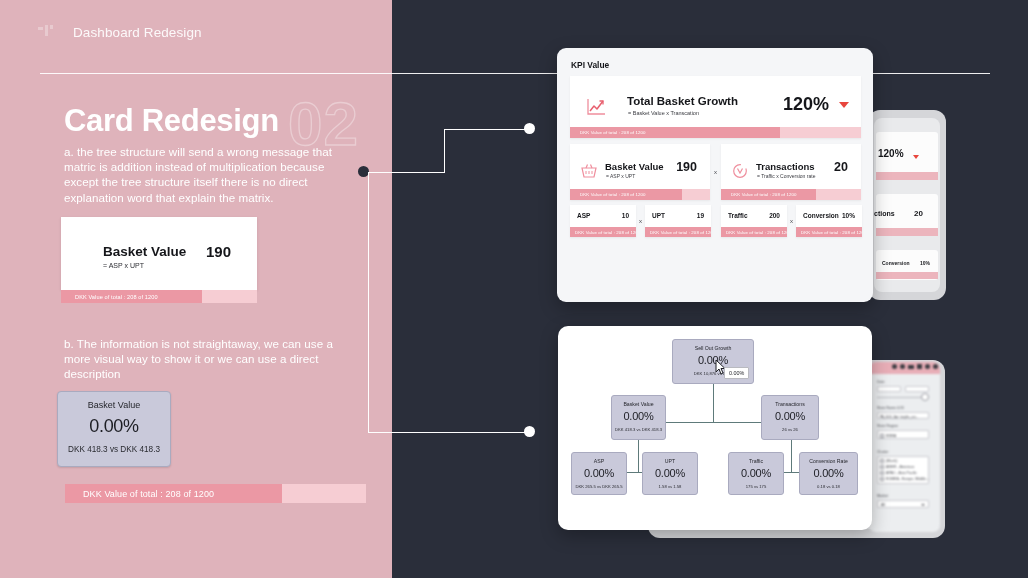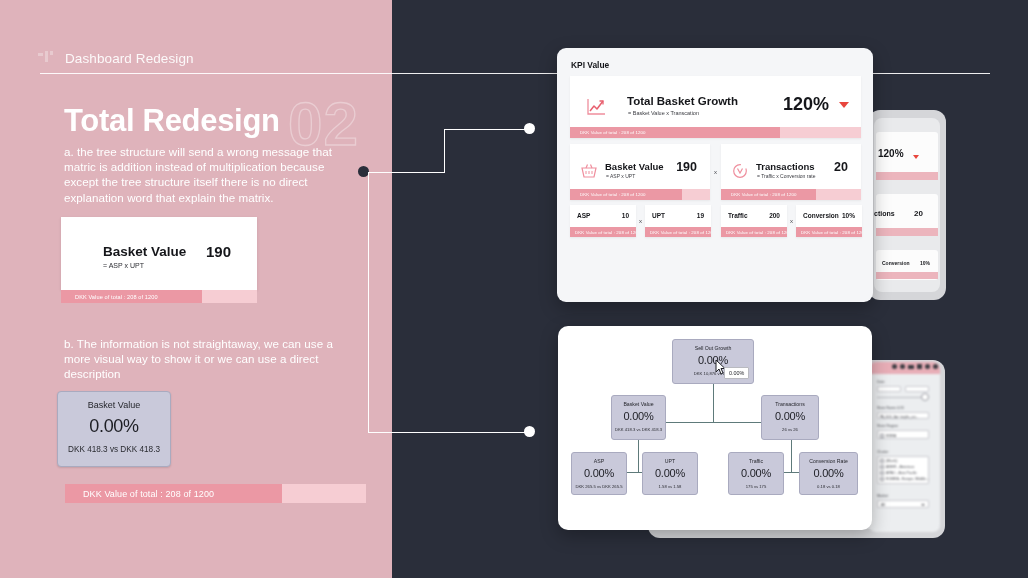--- a/index.html
+++ b/index.html
@@ -10,22 +10,22 @@
     font-family: "Liberation Sans", sans-serif;
   }
   #stage { position: relative; width: 1028px; height: 578px; background: #2a2e3a; }
 
   
   .left-panel {
     position: absolute; left: 0; top: 0; width: 392px; height: 578px;
     background: #dfb3bb;
   }
   .brand-row {
-    position: absolute; left: 37px; top: 50px;
-    display: flex; align-items: center; gap: 10px;
+    position: absolute; left: 37px; top: 24px;
+    display: flex; align-items: center; gap: 18px;
   }
   .brand-mark { width: 18px; height: 16px; opacity: .30; }
   .brand-title {
     color: #ffffff; font-size: 13.5px; letter-spacing: .1px; opacity: .93;
   }
   .hrule {
     position: absolute; left: 40px; top: 73px; width: 950px; height: 1px;
     background: #ffffff; opacity: .92;
   }
   .big-num {
@@ -181,21 +181,21 @@
         <svg viewBox="0 0 18 16" width="18" height="16">
           <path d="M1 3 L6 3 L6 6 L1 6 Z" fill="#fff"></path>
           <path d="M8 1 L11 1 L11 12 L8 12 Z" fill="#fff"></path>
           <path d="M13 1 L16 1 L16 5 L13 5 Z" fill="#fff"></path>
         </svg>
       </span>
       <span class="brand-title">Dashboard Redesign</span>
     </div>
 
     <div class="big-num">02</div>
-    <h1 class="page-title">Total Redesign</h1>
+    <h1 class="page-title">Card Redesign</h1>
     <p class="para para-b">b. The information is not straightaway, we can use a more visual way to show it or we can use a direct description</p>
     <p class="para para-a">a. the tree structure will send a wrong message that matric is addition instead of multiplication because except the tree structure itself there is no direct explanation word that explain the matrix.</p>
 
     <div class="white-card">
       <div class="wc-inner">
         <div class="wc-title">Basket Value</div>
         <div class="wc-value">190</div>
         <div class="wc-sub">= ASP x UPT</div>
       </div>
     </div>

